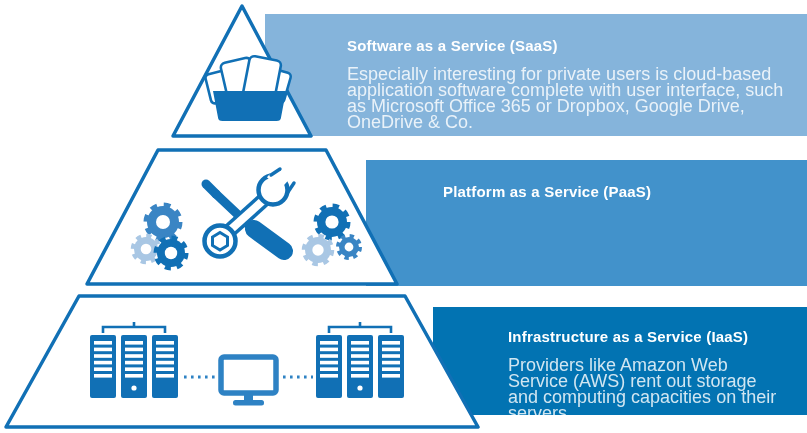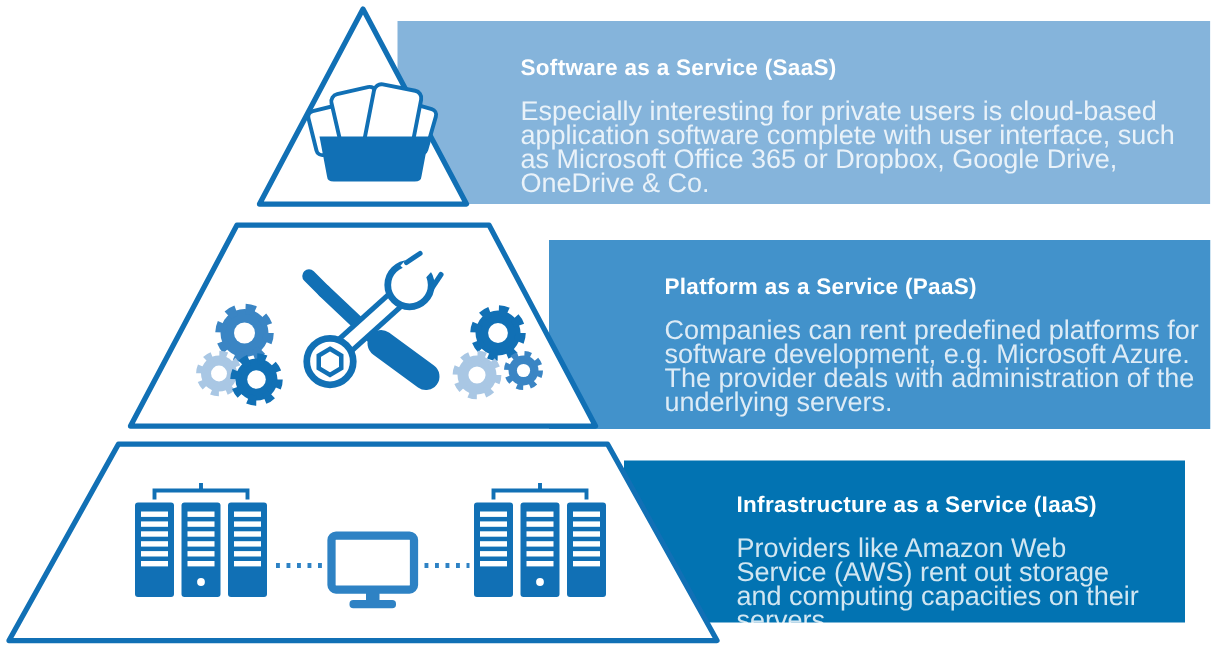--- a/index.html
+++ b/index.html
@@ -11,37 +11,36 @@
   .box h2{
     margin:0 0 11px 0;font-size:15px;font-weight:bold;letter-spacing:.2px;line-height:19px;
   }
   .box p{
     margin:0;font-size:18px;line-height:16px;color:rgba(255,255,255,.82);
   }
   .box-saas{left:265px;top:14px;width:542px;height:122px;padding:22px 18px 0 82px;}
   .box-saas p{max-width:452px;}
   .box-paas{left:366px;top:160px;width:459px;height:126px;padding:22px 18px 0 77px;}
   .box-paas p{max-width:362px;}
-  .box-iaas{left:416px;top:307px;width:374px;height:108px;padding:20px 18px 16px 75px;}
+  .box-iaas{left:433px;top:307px;width:374px;height:108px;padding:20px 18px 16px 75px;}
   .box-iaas p{max-width:300px;}
   svg.pyramid{position:absolute;left:0;top:0;pointer-events:none;}
 </style>
 </head>
 <body>
 
 <div class="stage">
 
   <div class="box box-saas" style="background-color: rgb(133, 180, 219);">
     <h2>Software as a Service (SaaS)</h2>
     <p>Especially interesting for private users is cloud-based application software complete with user interface, such as Microsoft Office 365 or Dropbox, Google Drive, OneDrive &amp; Co.</p>
   </div>
 
   <div class="box box-paas" style="background-color: rgb(66, 146, 203);">
     <h2>Platform as a Service (PaaS)</h2>
-    <p>Companies can rent predefined platforms for software development, e.g. Microsoft Azure. The provider deals with administration of the underlying servers.</p>
   </div>
 
   <div class="box box-iaas" style="background-color: rgb(2, 115, 178);">
     <h2>Infrastructure as a Service (IaaS)</h2>
     <p>Providers like Amazon Web Service (AWS) rent out storage and computing capacities on their servers.</p>
   </div>
 
   <svg class="pyramid" width="807" height="433" viewBox="0 0 807 433">
     <defs>
       <g id="rack">

